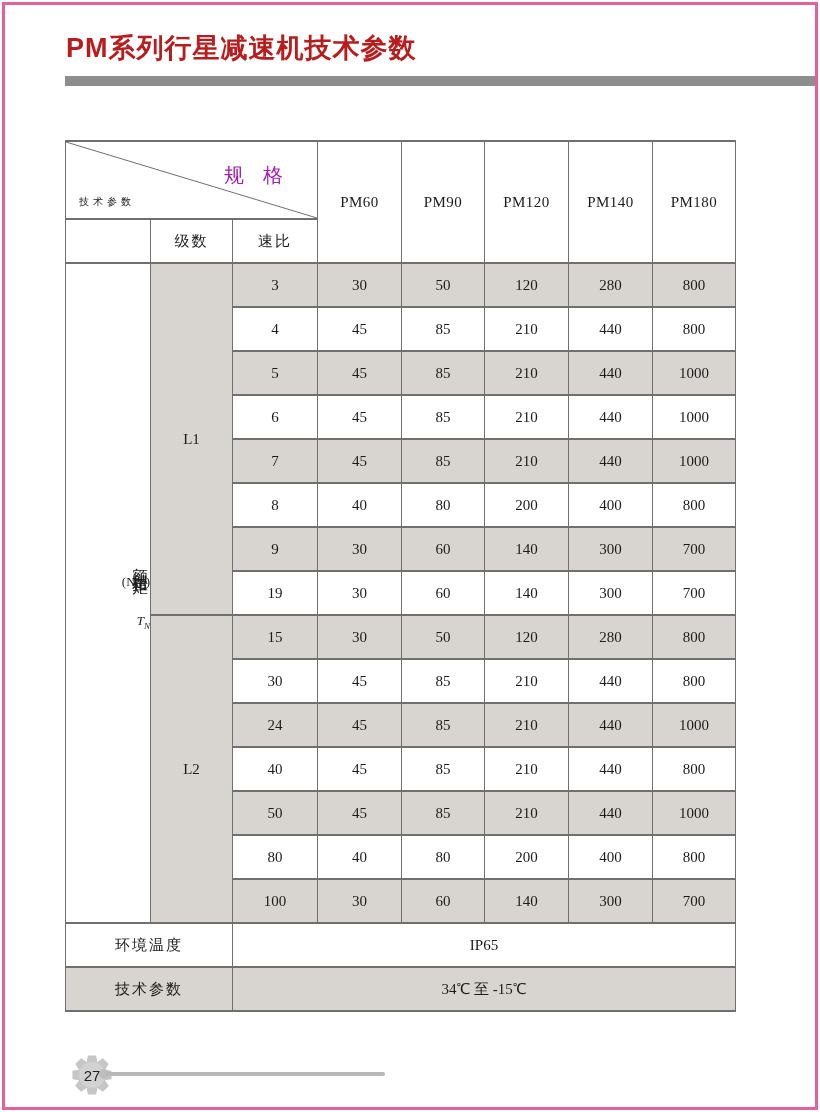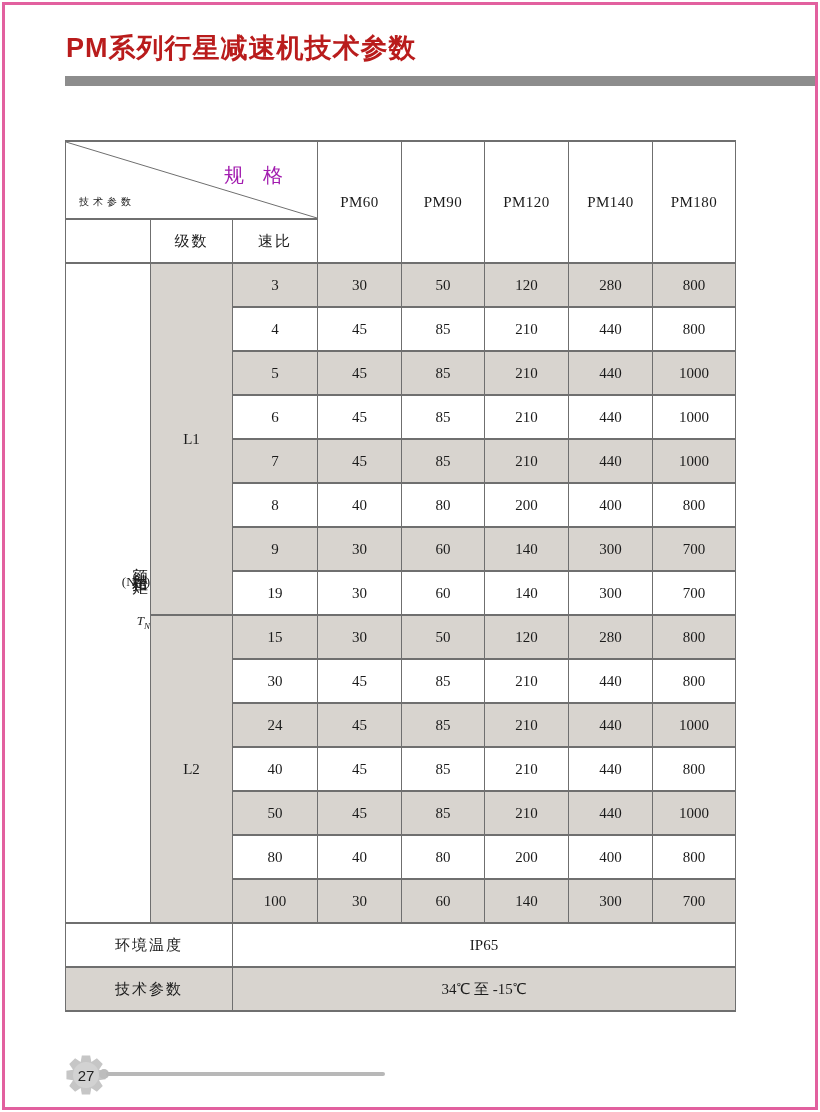--- a/index.html
+++ b/index.html
@@ -50,21 +50,21 @@
     display:flex; flex-direction:column; align-items:flex-end; justify-content:center; gap:3px;
   }
   .torque-vert {
     writing-mode:vertical-rl; text-orientation:upright; font-size:16px; letter-spacing:4px; color:#1b1b1b;
   }
   .torque-unit { font-size:13px; }
   .torque-sym { font-size:13px; font-style:italic;margin-top:20px; }
   .torque-sym sub { font-size:9px; font-style:italic; }
   .footer-label { letter-spacing:2px; }
   
-  .gear-wrap { position:absolute; left:64px; top:1053px; width:44px; height:44px; }
+  .gear-wrap { position:absolute; left:70px; top:1053px; width:44px; height:44px; }
   .gear-wrap svg { position:absolute; inset:0; }
   .gear-num {
     position:absolute; inset:0; display:flex; align-items:center; justify-content:center;
     font-family:"Liberation Sans", sans-serif; font-size:15px; color:#222222;
   }
   .footer-dot {
     position:absolute; left:99px; top:1069px; width:10px; height:10px; border-radius:50%;
     background:#bdbdbd;
   }
   .footer-line {

